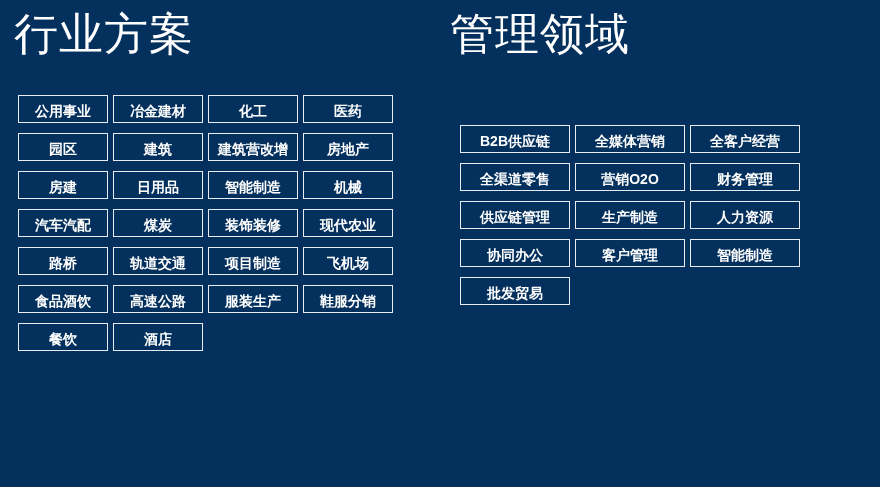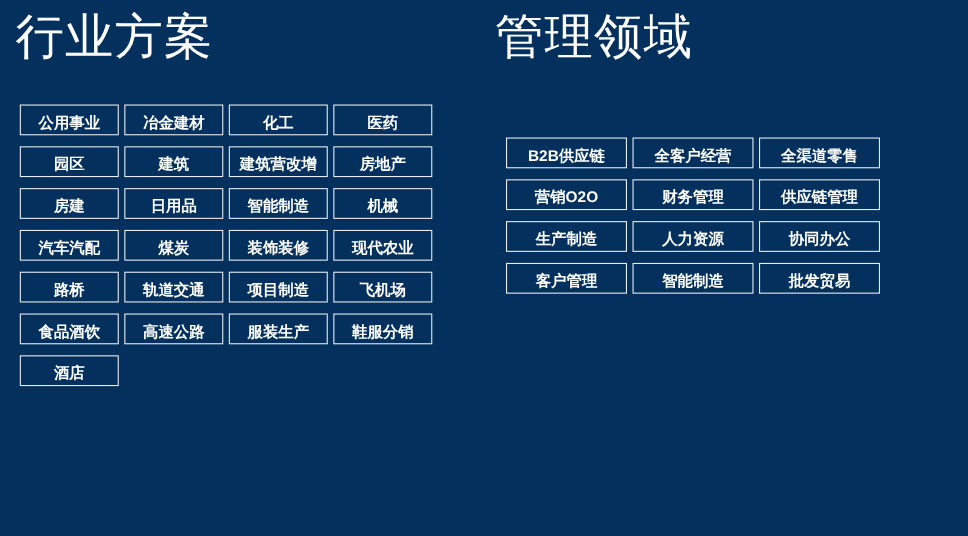--- a/index.html
+++ b/index.html
@@ -95,28 +95,30 @@
       <div class="tag">装饰装修</div>
       <div class="tag">现代农业</div>
       <div class="tag">路桥</div>
       <div class="tag">轨道交通</div>
       <div class="tag">项目制造</div>
       <div class="tag">飞机场</div>
       <div class="tag">食品酒饮</div>
       <div class="tag">高速公路</div>
       <div class="tag">服装生产</div>
       <div class="tag">鞋服分销</div>
+      <div class="tag">餐饮</div>
       <div class="tag">酒店</div>
     </div>
   </section>
 
   <section class="column col-right">
     <h2 class="section-title">管理领域</h2>
     <div class="grid">
       <div class="tag">B2B供应链</div>
+      <div class="tag">全媒体营销</div>
       <div class="tag">全客户经营</div>
       <div class="tag">全渠道零售</div>
       <div class="tag">营销O2O</div>
       <div class="tag">财务管理</div>
       <div class="tag">供应链管理</div>
       <div class="tag">生产制造</div>
       <div class="tag">人力资源</div>
       <div class="tag">协同办公</div>
       <div class="tag">客户管理</div>
       <div class="tag">智能制造</div>

